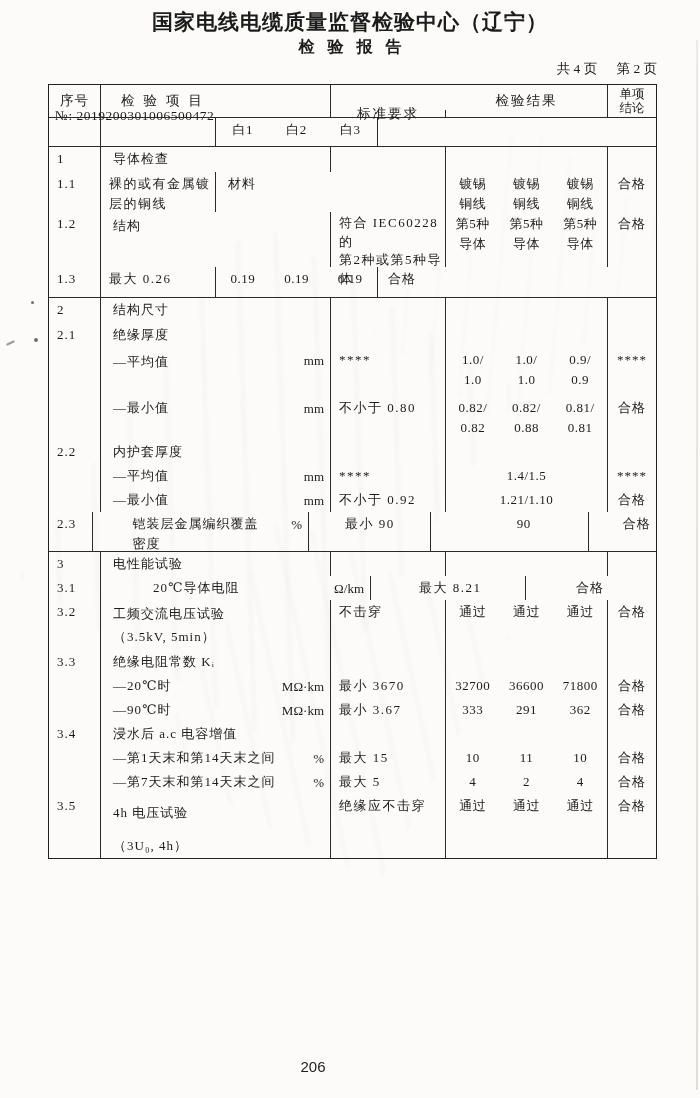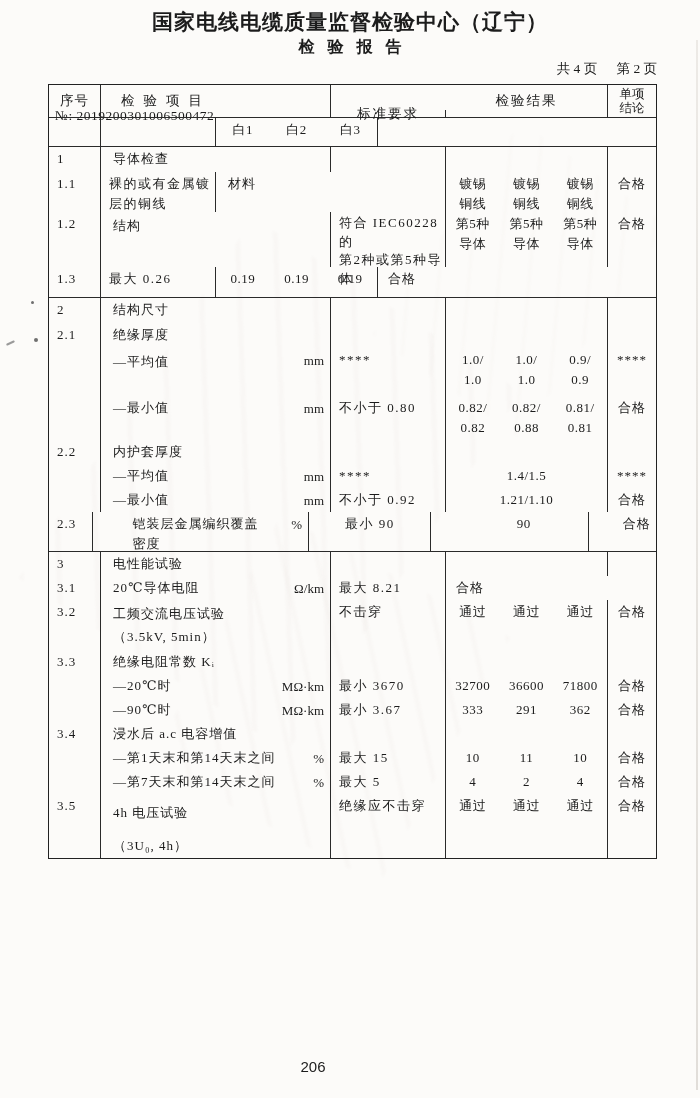--- a/index.html
+++ b/index.html
@@ -280,21 +280,21 @@
       <div class="band">
         <div class="row" style="height: 24px;">
           <div class="c c1">3</div>
           <div class="c c2">
             <span class="item-lines" style="line-height: 20px;">电性能试验</span>
           </div>
           <div class="c c3"></div>
           <div class="c c4"></div>
           <div class="c c5"></div>
         </div>
-        <div class="row" style="height: 24px;">
+        <div class="row" style="height: 24px; gap: 40px;">
           <div class="c c1">3.1</div>
           <div class="c c2">
             <span class="item-lines" style="line-height: 20px;">20℃导体电阻</span>
             <span class="unit">Ω/km</span>
           </div>
           <div class="c c3">最大 8.21</div>
           <div class="c c5">合格</div>
         </div>
         <div class="row" style="height: 50px;">
           <div class="c c1">3.2</div>

